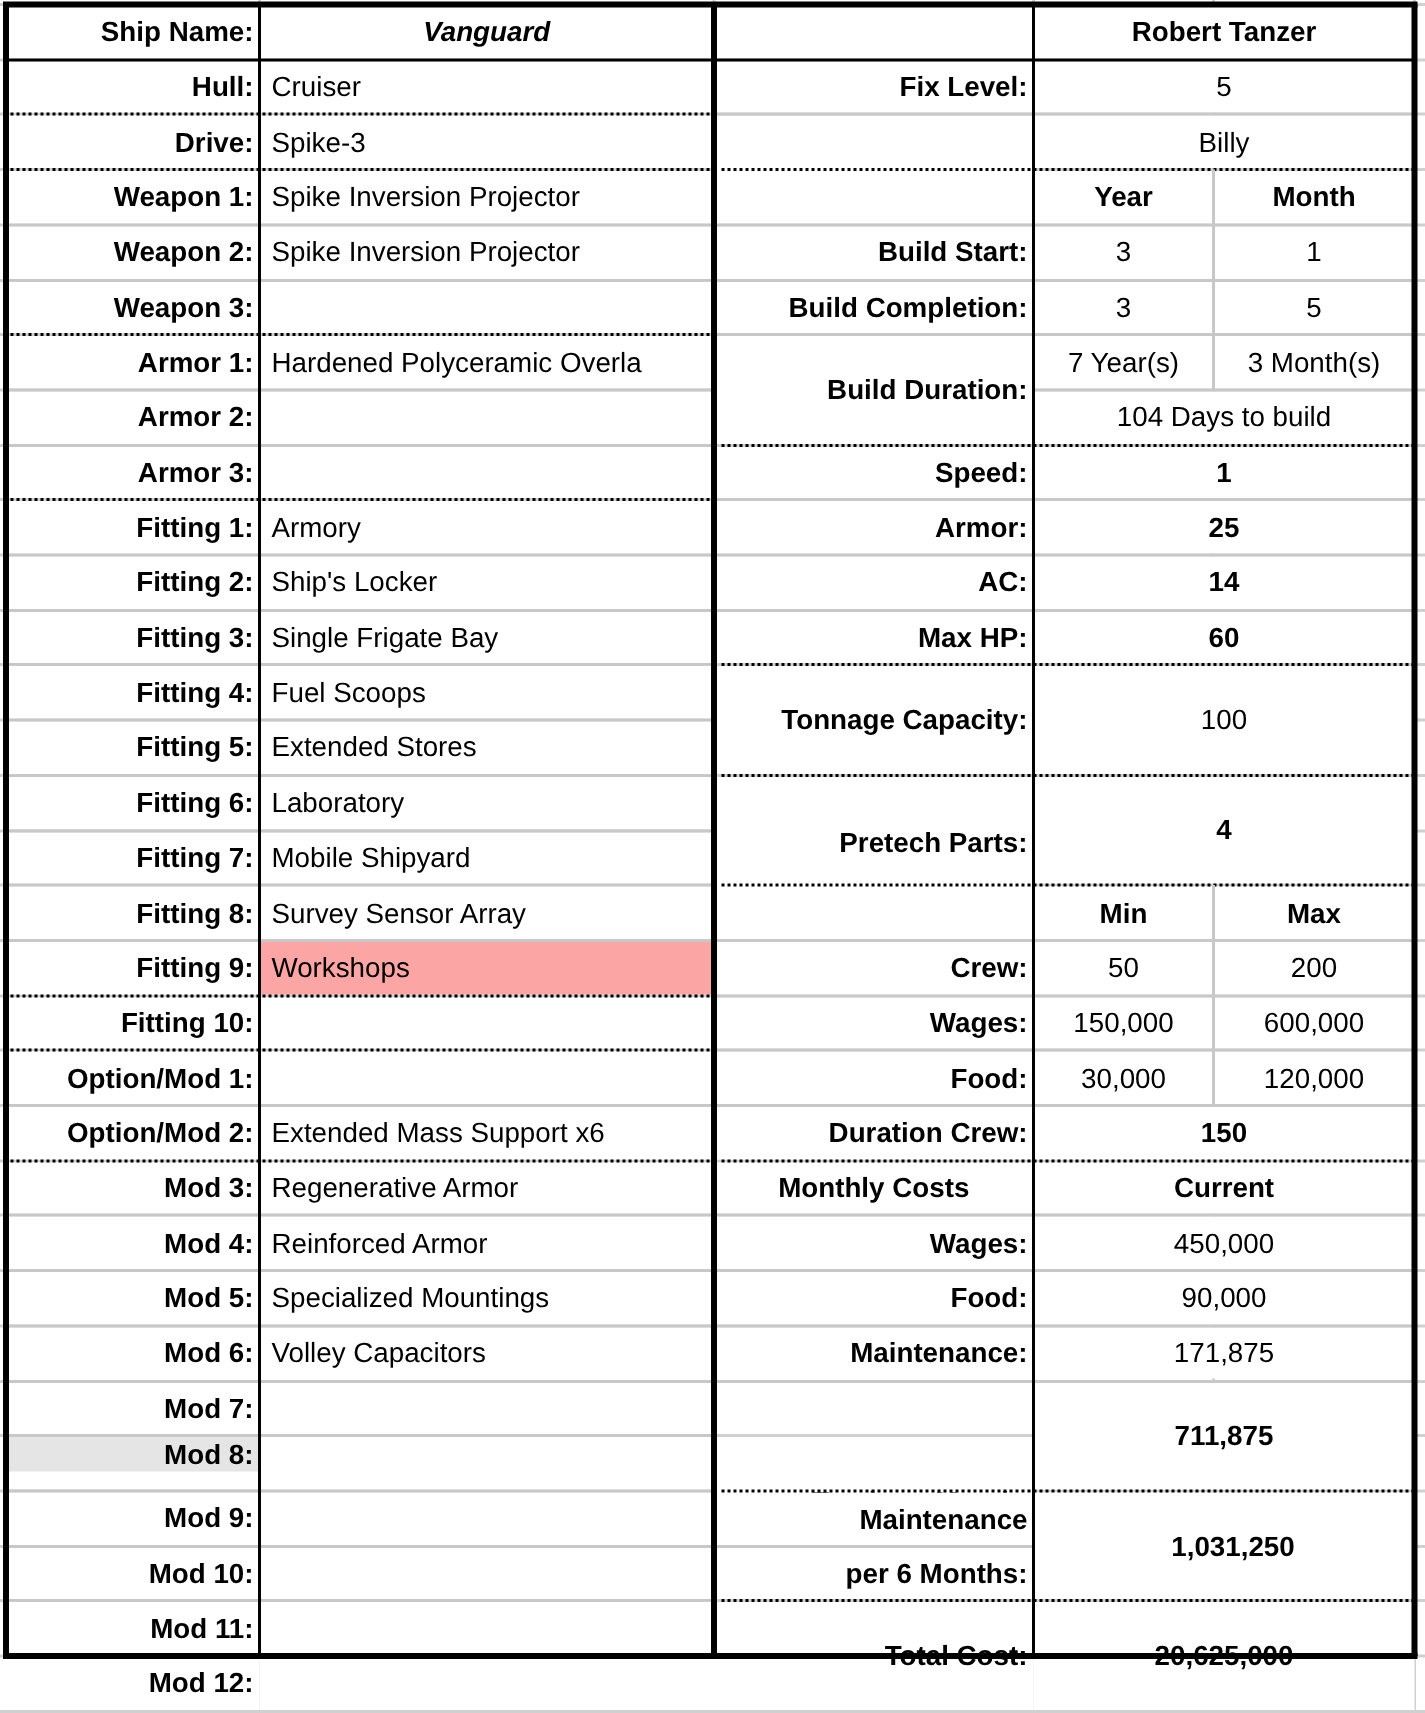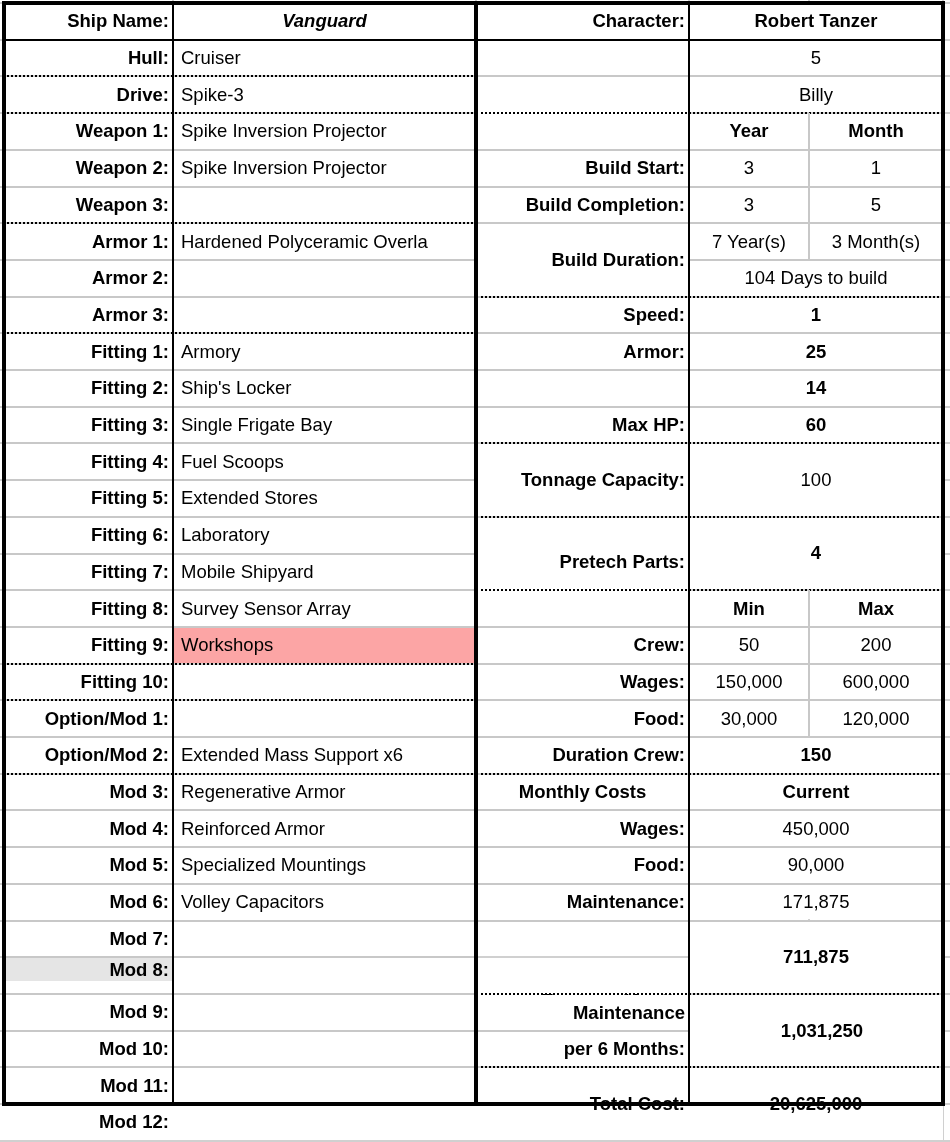--- a/index.html
+++ b/index.html
@@ -120,42 +120,43 @@
     <div class="cell lbl" style="left: 4px; top: 958.2px; width: 169px; height: 23px; background: #e5e5e5;">Mod 8:</div>
     <div class="cell val" style="left: 173px; top: 958.2px; width: 303px; height: 34.7px; background: rgb(255, 255, 255);"></div>
     <div class="cell lbl" style="left: 4px; top: 994.9px; width: 169px; height: 34.7px; background: rgb(255, 255, 255);">Mod 9:</div>
     <div class="cell val" style="left: 173px; top: 994.9px; width: 303px; height: 34.7px; background: rgb(255, 255, 255);"></div>
     <div class="cell lbl" style="left: 4px; top: 1031.6px; width: 169px; height: 34.7px; background: rgb(255, 255, 255);">Mod 10:</div>
     <div class="cell val" style="left: 173px; top: 1031.6px; width: 303px; height: 34.7px; background: rgb(255, 255, 255);"></div>
     <div class="cell lbl" style="left: 4px; top: 1068.3px; width: 169px; height: 34.7px; background: rgb(255, 255, 255);">Mod 11:</div>
     <div class="cell val" style="left: 173px; top: 1068.3px; width: 303px; height: 34.7px; background: rgb(255, 255, 255);"></div>
     <div class="cell lbl" style="left: 4px; top: 1105px; width: 169px; height: 34.7px; background: rgb(255, 255, 255);">Mod 12:</div>
     <div class="cell val" style="left: 173px; top: 1105px; width: 303px; height: 34.7px; background: rgb(255, 255, 255);"></div>
-    <div class="cell lbl" style="left: 476px; top: 4px; width: 213px; height: 34.7px; background: rgb(255, 255, 255);">Character:</div>
     <div class="cell ctr bold" style="left: 689px; top: 4px; width: 254px; height: 34.7px; background: rgb(255, 255, 255);">Robert Tanzer</div>
+    <div class="cell lbl" style="left: 476px; top: 40.7px; width: 213px; height: 34.7px; background: rgb(255, 255, 255);">Fix Level:</div>
     <div class="cell ctr " style="left: 689px; top: 40.7px; width: 254px; height: 34.7px; background: rgb(255, 255, 255);">5</div>
     <div class="cell lbl" style="left: 476px; top: 77.4px; width: 213px; height: 34.7px; background: rgb(255, 255, 255); margin-top: 27px;">Tinker Focus:</div>
     <div class="cell ctr " style="left: 689px; top: 77.4px; width: 254px; height: 34.7px; background: rgb(255, 255, 255);">Billy</div>
     <div class="cell lbl" style="left: 476px; top: 114.1px; width: 213px; height: 34.7px; background: rgb(255, 255, 255);"></div>
     <div class="cell ctr bold" style="left: 689px; top: 114.1px; width: 120px; height: 34.7px; background: rgb(255, 255, 255);">Year</div>
     <div class="cell ctr bold" style="left: 809px; top: 114.1px; width: 134px; height: 34.7px; background: rgb(255, 255, 255);">Month</div>
     <div class="cell lbl" style="left: 476px; top: 150.8px; width: 213px; height: 34.7px; background: rgb(255, 255, 255);">Build Start:</div>
     <div class="cell ctr " style="left: 689px; top: 150.8px; width: 120px; height: 34.7px; background: rgb(255, 255, 255);">3</div>
     <div class="cell ctr " style="left: 809px; top: 150.8px; width: 134px; height: 34.7px; background: rgb(255, 255, 255);">1</div>
     <div class="cell lbl" style="left: 476px; top: 187.5px; width: 213px; height: 34.7px; background: rgb(255, 255, 255);">Build Completion:</div>
     <div class="cell ctr " style="left: 689px; top: 187.5px; width: 120px; height: 34.7px; background: rgb(255, 255, 255);">3</div>
     <div class="cell ctr " style="left: 809px; top: 187.5px; width: 134px; height: 34.7px; background: rgb(255, 255, 255);">5</div>
     <div class="cell lbl" style="left: 476px; top: 224.2px; width: 213px; height: 71.4px; background: rgb(255, 255, 255);">Build Duration:</div>
     <div class="cell ctr" style="left: 689px; top: 224.2px; width: 120px; height: 34.7px; background: rgb(255, 255, 255);">7 Year(s)</div>
     <div class="cell ctr" style="left: 809px; top: 224.2px; width: 134px; height: 34.7px; background: rgb(255, 255, 255);">3 Month(s)</div>
     <div class="cell ctr" style="left: 689px; top: 260.9px; width: 254px; height: 34.7px; background: rgb(255, 255, 255);">104 Days to build</div>
     <div class="cell lbl" style="left: 476px; top: 297.6px; width: 213px; height: 34.7px; background: rgb(255, 255, 255);">Speed:</div>
     <div class="cell ctr bold" style="left: 689px; top: 297.6px; width: 254px; height: 34.7px; background: rgb(255, 255, 255);">1</div>
     <div class="cell lbl" style="left: 476px; top: 334.3px; width: 213px; height: 34.7px; background: rgb(255, 255, 255);">Armor:</div>
     <div class="cell ctr bold" style="left: 689px; top: 334.3px; width: 254px; height: 34.7px; background: rgb(255, 255, 255);">25</div>
+    <div class="cell lbl" style="left: 476px; top: 371px; width: 213px; height: 34.7px; background: rgb(255, 255, 255);">AC:</div>
     <div class="cell ctr bold" style="left: 689px; top: 371px; width: 254px; height: 34.7px; background: rgb(255, 255, 255);">14</div>
     <div class="cell lbl" style="left: 476px; top: 407.7px; width: 213px; height: 34.7px; background: rgb(255, 255, 255);">Max HP:</div>
     <div class="cell ctr bold" style="left: 689px; top: 407.7px; width: 254px; height: 34.7px; background: rgb(255, 255, 255);">60</div>
     <div class="cell lbl" style="left: 476px; top: 444.4px; width: 213px; height: 71.4px; background: rgb(255, 255, 255);">Tonnage Capacity:</div>
     <div class="cell ctr " style="left: 689px; top: 444.4px; width: 254px; height: 71.4px; background: rgb(255, 255, 255);">100</div>
     <div class="cell lbl" style="left: 476px; top: 517.8px; width: 213px; height: 89px; background: rgb(255, 255, 255);">Pretech Parts:</div>
     <div class="cell ctr bold" style="left: 689px; top: 517.8px; width: 254px; height: 71.4px; background: rgb(255, 255, 255);">4</div>
     <div class="cell lbl" style="left: 476px; top: 591.2px; width: 213px; height: 34.7px; background: rgb(255, 255, 255);"></div>
     <div class="cell ctr bold" style="left: 689px; top: 591.2px; width: 120px; height: 34.7px; background: rgb(255, 255, 255);">Min</div>
     <div class="cell ctr bold" style="left: 809px; top: 591.2px; width: 134px; height: 34.7px; background: rgb(255, 255, 255);">Max</div>

